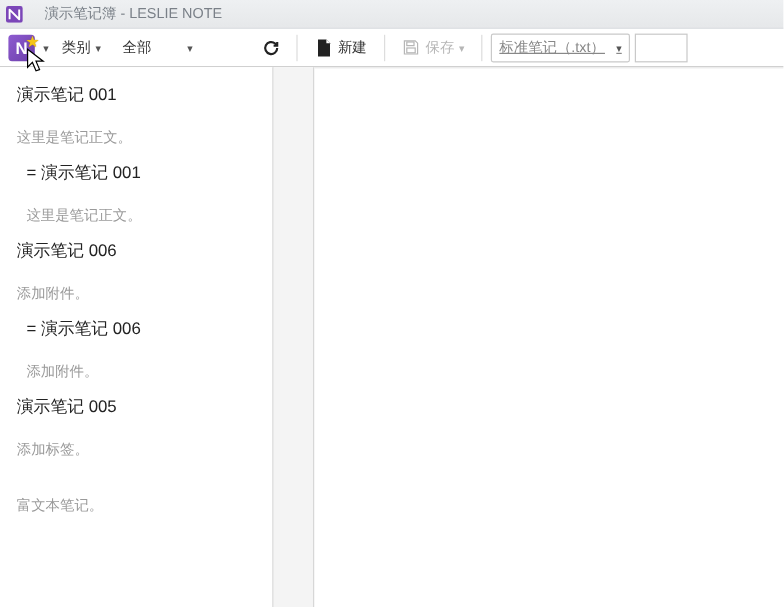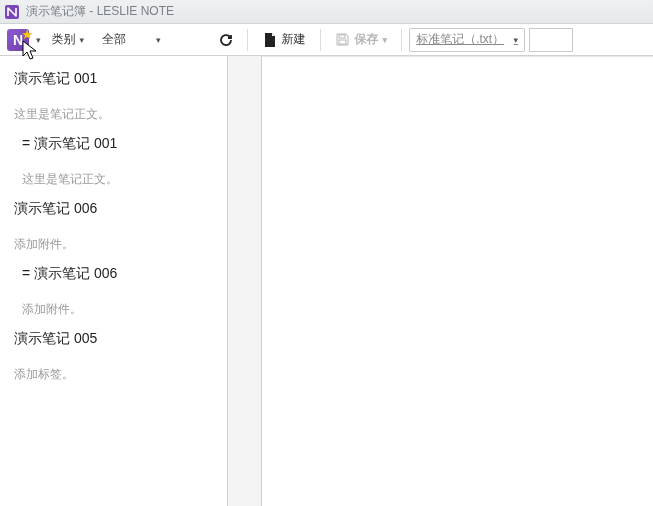--- a/index.html
+++ b/index.html
@@ -11,21 +11,21 @@
     height: 506px;
     overflow: hidden;
   }
   .titlebar {
     height: 24px;
     background: linear-gradient(#eef0f2, #e6e8ea);
     border-bottom: 1px solid #cfd3d7;
     display: flex;
     align-items: center;
     padding: 0 4px;
-    gap: 6px;
+    gap: 17px;
   }
   .titlebar .app-icon {
     width: 16px; height: 16px;
     display:flex;align-items:center;justify-content:center;
   }
   .titlebar .title {
     color: #7a8088;
     font-size: 12px;
   }
   .toolbar {
@@ -65,21 +65,21 @@
   .logo-btn .star {
     position:absolute; right:-2px; top:-1px;
     color:#f5c518; font-size:13px;
     text-shadow:0 0 1px #a0780b;
   }
   .caret { font-size:9px; color:#555; }
   .sep {
     width: 1px; height: 22px; background: #ddd; margin: 0 3px;
   }
   .icon { display:inline-flex; width:16px; height:16px; align-items:center; justify-content:center; color:#444;}
-  .muted { color:#b6b6b6 !important;font-weight:bold; }
+  .muted { color:#b6b6b6 !important; }
   .muted svg path, .muted svg rect, .muted svg polyline { stroke:#b6b6b6; fill:none;}
   .tb-select.combo {
     border:1px solid #c9c9c9;
     min-width: 116px;
     justify-content: space-between;
     color:#888;
     background:#fff;
     text-decoration:underline;
   }
   .tb-input {
@@ -220,20 +220,21 @@
         </div>
         <div class="note-item indent">
           <div class="note-title">= 演示笔记 006</div>
           <div class="note-preview">添加附件。</div>
         </div>
         <div class="note-item">
           <div class="note-title">演示笔记 005</div>
           <div class="note-preview">添加标签。</div>
         </div>
         <div class="note-item">
+          <div class="note-preview">富文本笔记。</div>
         </div>
       </div>
   </div>
   <div class="divider-col"></div>
   <div class="editor"></div>
 </div>
 
 <svg class="cursor-overlay" width="18" height="22">
   <path d="M1 1 L1 16 L5 12 L8 19 L11 18 L8 11 L14 11 Z" fill="#fff" stroke="#000" stroke-width="1"></path>
 </svg>

